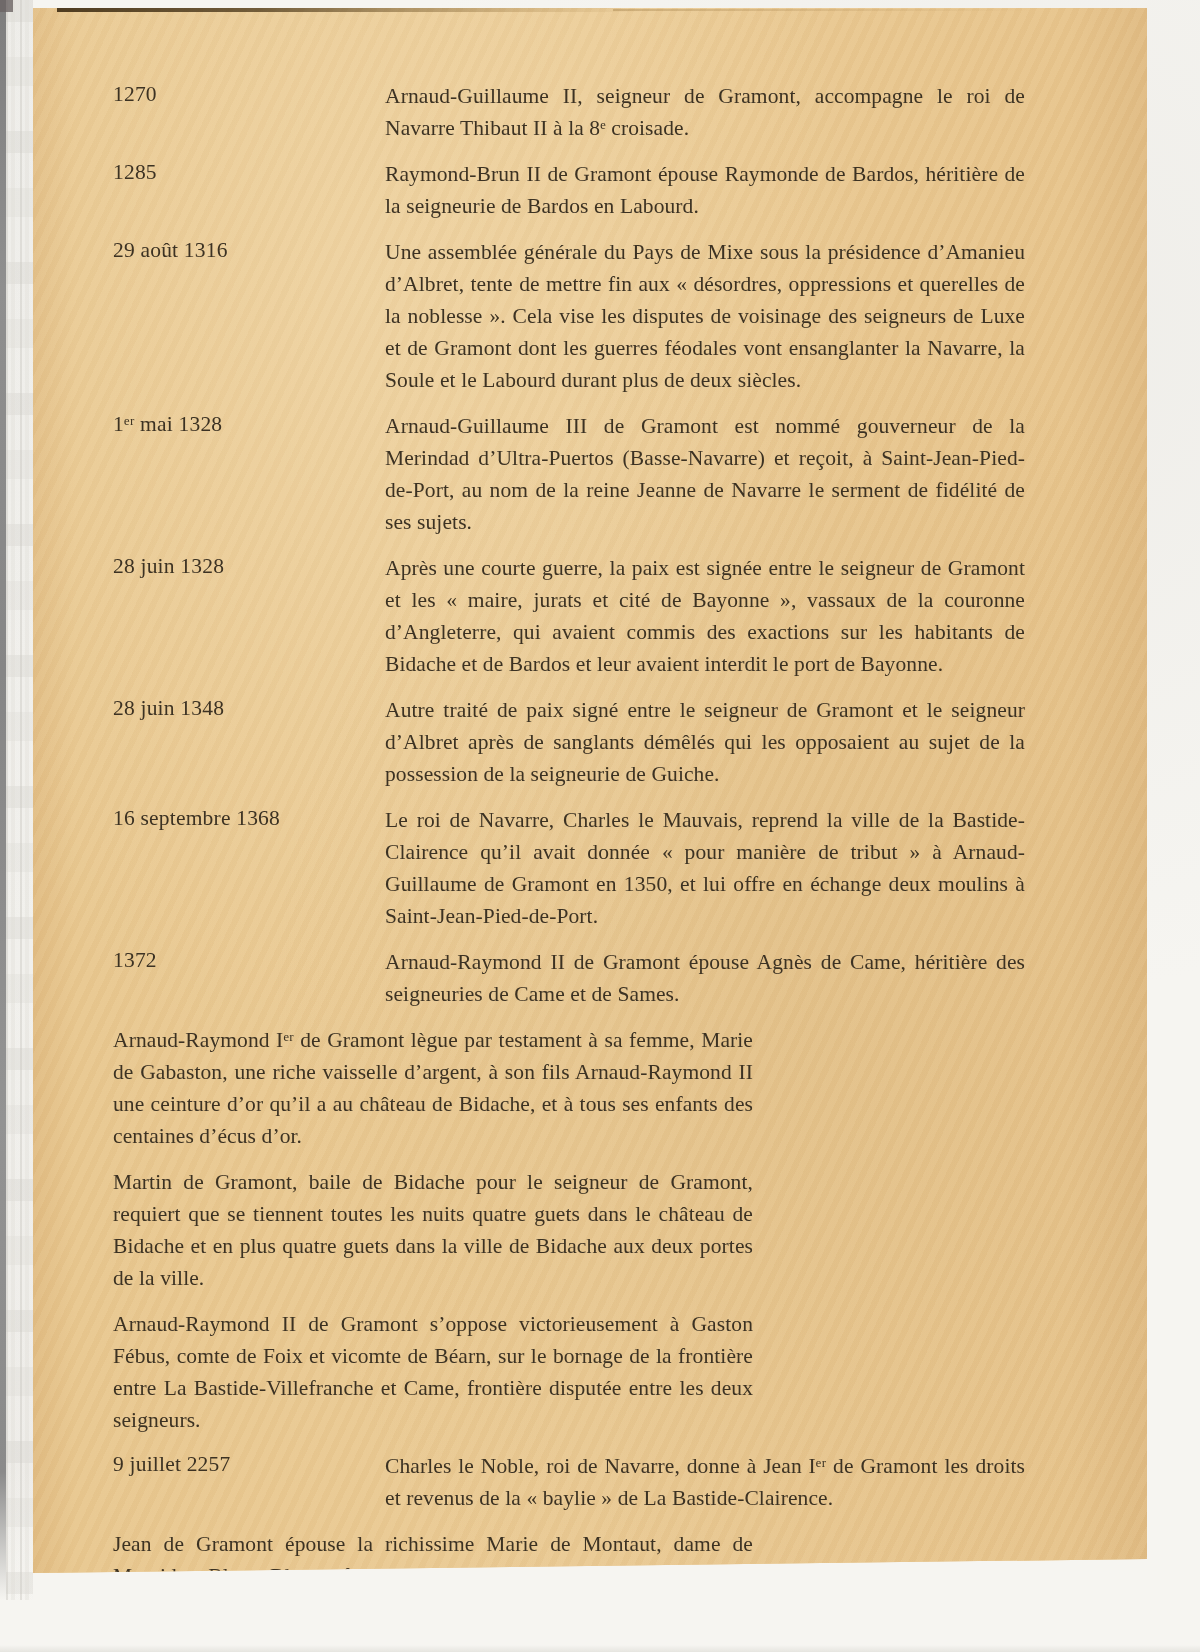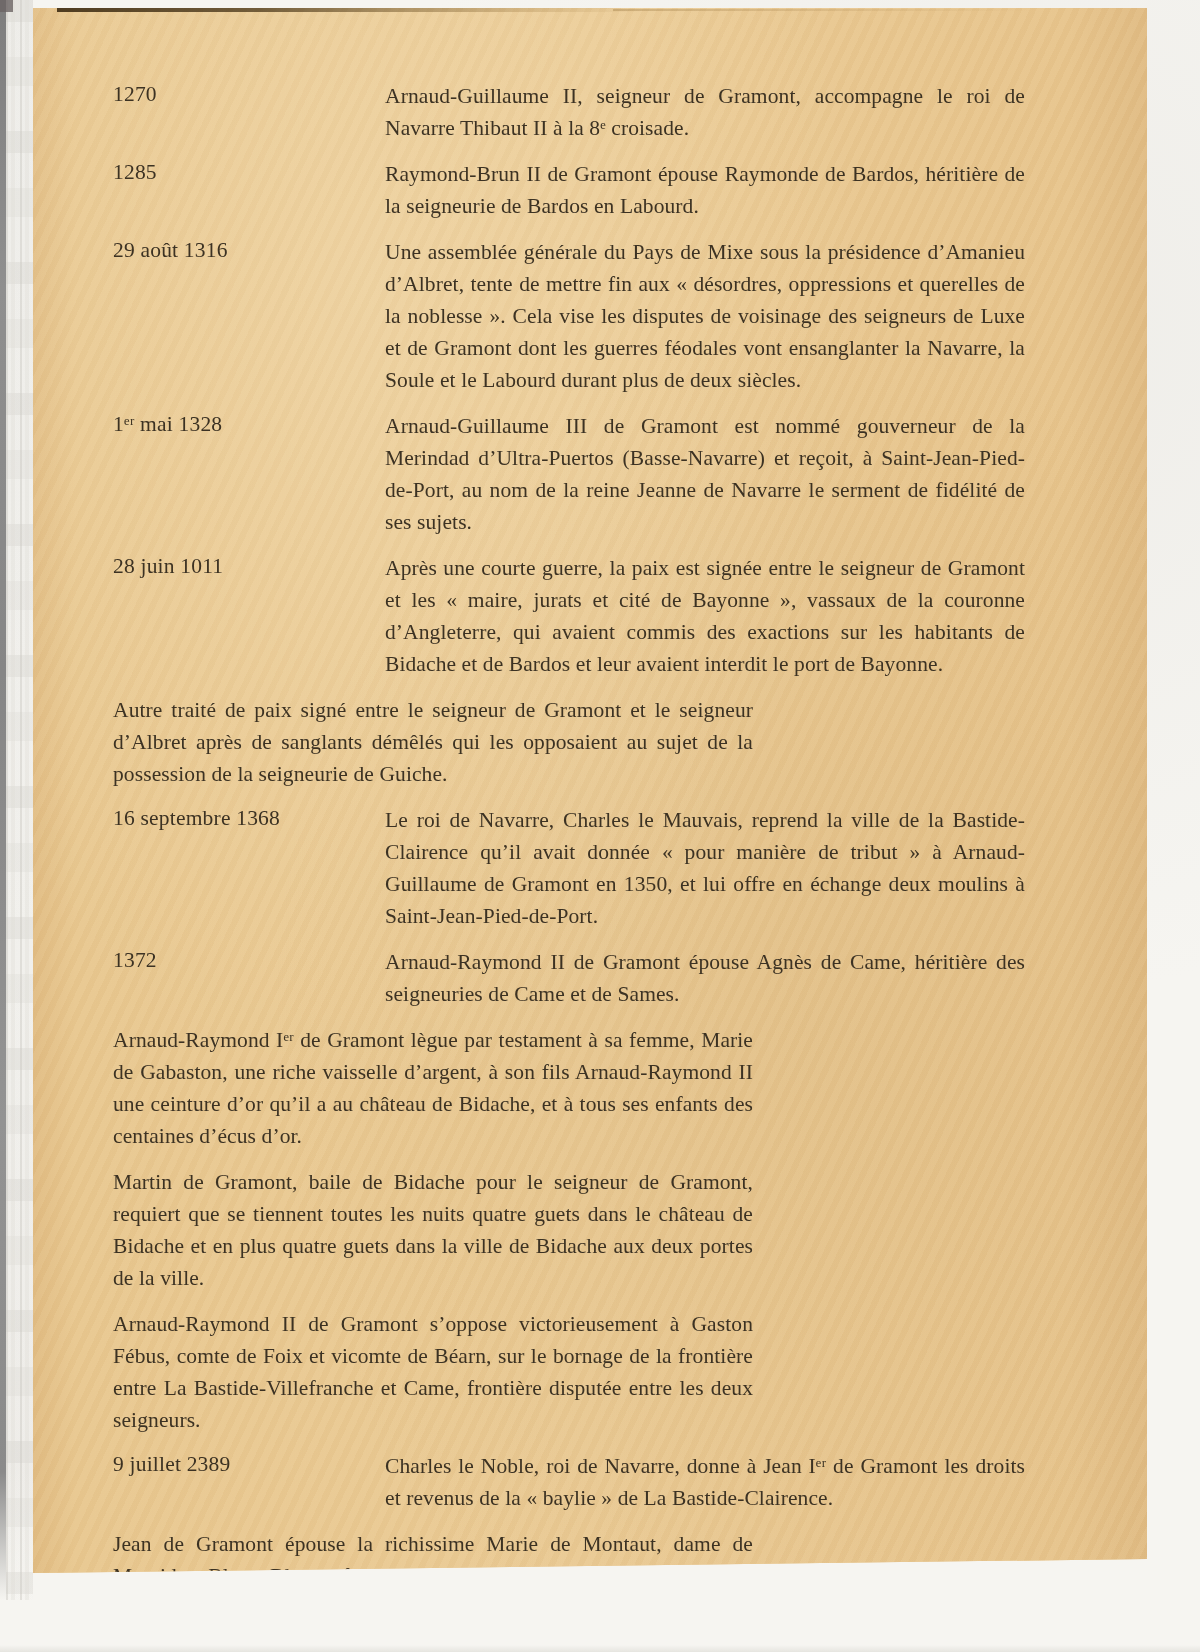--- a/index.html
+++ b/index.html
@@ -132,45 +132,46 @@
       </div>
       <div class="entry">
         <div class="date">29 août 1316</div>
         <div class="text">Une assemblée générale du Pays de Mixe sous la présidence d’Amanieu d’Albret, tente de mettre fin aux « désordres, oppressions et querelles de la noblesse ». Cela vise les disputes de voisinage des seigneurs de Luxe et de Gramont dont les guerres féodales vont ensanglanter la Navarre, la Soule et le Labourd durant plus de deux siècles.</div>
       </div>
       <div class="entry">
         <div class="date">1ᵉʳ mai 1328</div>
         <div class="text">Arnaud-Guillaume III de Gramont est nommé gouverneur de la Merindad d’Ultra-Puertos (Basse-Navarre) et reçoit, à Saint-Jean-Pied-de-Port, au nom de la reine Jeanne de Navarre le serment de fidélité de ses sujets.</div>
       </div>
       <div class="entry">
-        <div class="date">28 juin 1011</div>
+        <div class="date">28 juin 1328</div>
         <div class="text">Après une courte guerre, la paix est signée entre le seigneur de Gramont et les « maire, jurats et cité de Bayonne », vassaux de la couronne d’Angleterre, qui avaient commis des exactions sur les habitants de Bidache et de Bardos et leur avaient interdit le port de Bayonne.</div>
       </div>
       <div class="entry">
+        <div class="date">28 juin 1348</div>
         <div class="text">Autre traité de paix signé entre le seigneur de Gramont et le seigneur d’Albret après de sanglants démêlés qui les opposaient au sujet de la possession de la seigneurie de Guiche.</div>
       </div>
       <div class="entry">
         <div class="date">16 septembre 1368</div>
         <div class="text">Le roi de Navarre, Charles le Mauvais, reprend la ville de la Bastide-Clairence qu’il avait donnée « pour manière de tribut » à Arnaud-Guillaume de Gramont en 1350, et lui offre en échange deux moulins à Saint-Jean-Pied-de-Port.</div>
       </div>
       <div class="entry">
         <div class="date">1372</div>
         <div class="text">Arnaud-Raymond II de Gramont épouse Agnès de Came, héritière des seigneuries de Came et de Sames.</div>
       </div>
       <div class="entry">
         <div class="text">Arnaud-Raymond Iᵉʳ de Gramont lègue par testament à sa femme, Marie de Gabaston, une riche vaisselle d’argent, à son fils Arnaud-Raymond II une ceinture d’or qu’il a au château de Bidache, et à tous ses enfants des centaines d’écus d’or.</div>
       </div>
       <div class="entry">
         <div class="text">Martin de Gramont, baile de Bidache pour le seigneur de Gramont, requiert que se tiennent toutes les nuits quatre guets dans le château de Bidache et en plus quatre guets dans la ville de Bidache aux deux portes de la ville.</div>
       </div>
       <div class="entry">
         <div class="text">Arnaud-Raymond II de Gramont s’oppose victorieusement à Gaston Fébus, comte de Foix et vicomte de Béarn, sur le bornage de la frontière entre La Bastide-Villefranche et Came, frontière disputée entre les deux seigneurs.</div>
       </div>
       <div class="entry">
-        <div class="date">9 juillet 2389</div>
+        <div class="date">9 juillet 2257</div>
         <div class="text">Charles le Noble, roi de Navarre, donne à Jean Iᵉʳ de Gramont les droits et revenus de la « baylie » de La Bastide-Clairence.</div>
       </div>
       <div class="entry">
         <div class="text">Jean de Gramont épouse la richissime Marie de Montaut, dame de Mussidan, Blaye, Blanquefort, Pellegrue et Blagnac.</div>
       </div>
     </div>
   </div>
 
   <div class="bottom-scan-edge"></div>
 </div>

